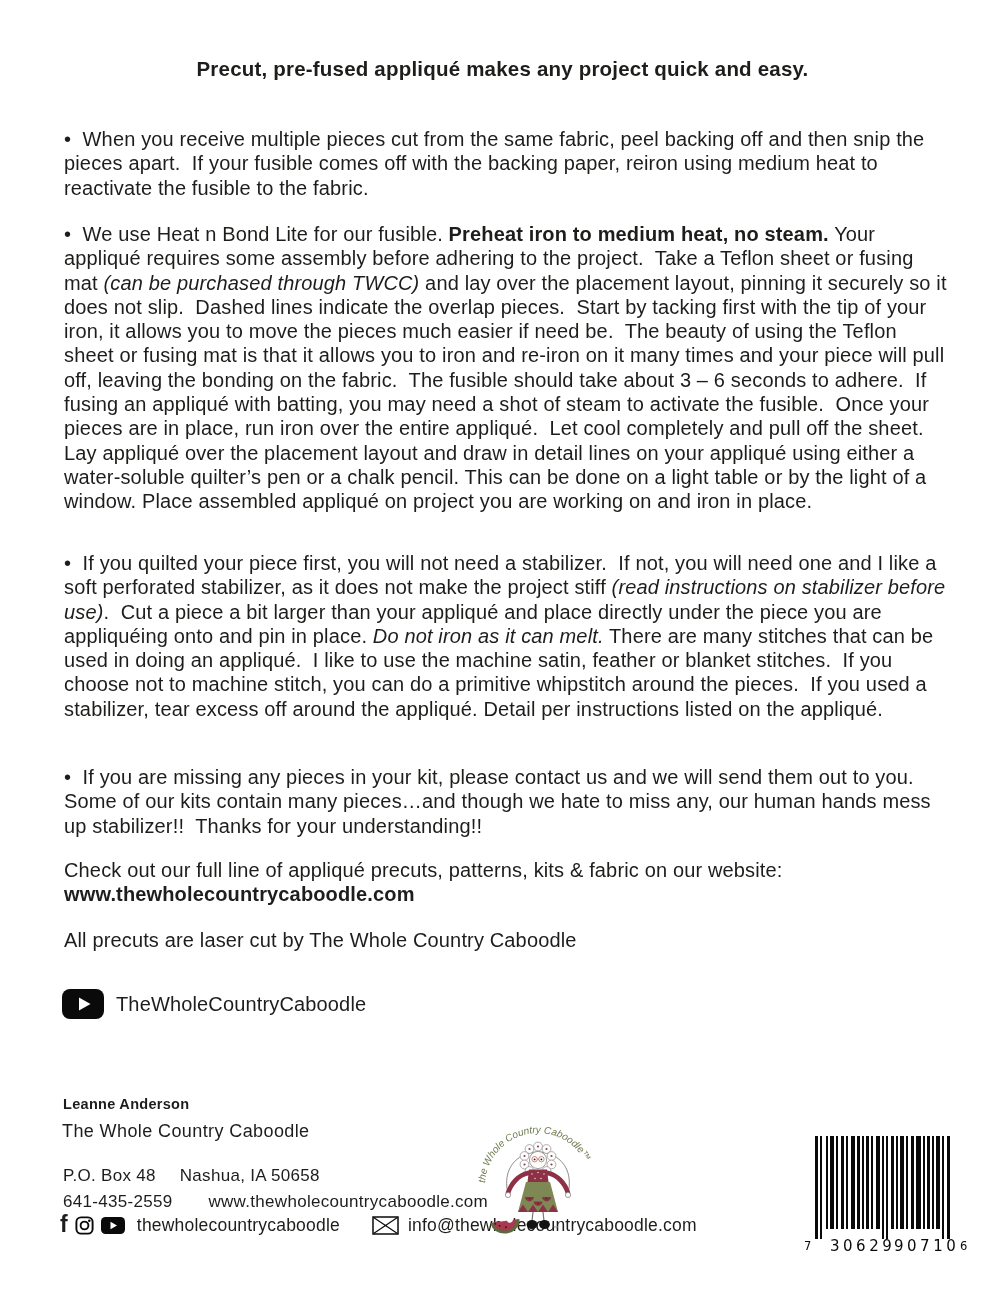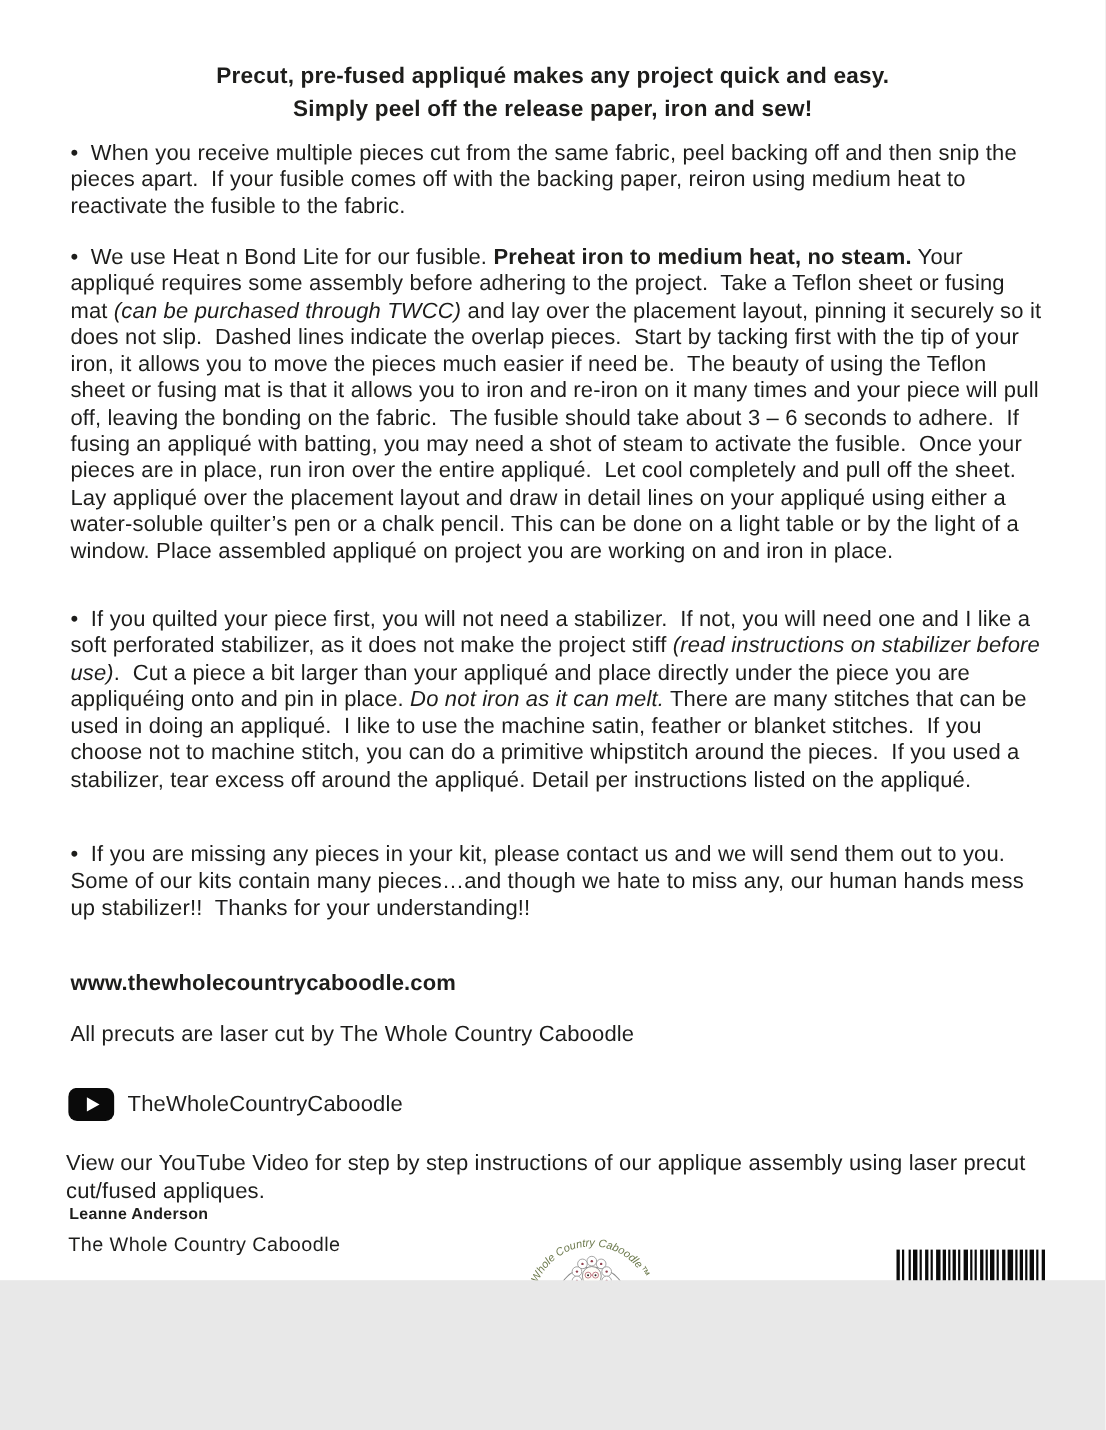--- a/index.html
+++ b/index.html
@@ -1,16 +1,16 @@
 <!DOCTYPE html>
 <html><head>
 <meta charset="utf-8">
 <style>
   html,body{margin:0;padding:0;background:#e8e8e8;}
-  .page{position:relative;width:1005px;height:1164px;background:#ffffff;margin:0 auto;
+  .page{position:relative;width:1005px;height:1300px;background:#ffffff;margin:0 auto;
         color:#1d1d1b;font-family:"Liberation Sans",sans-serif;overflow:hidden;}
   .hdr{position:absolute;top:54px;left:0;width:100%;text-align:center;
        font-weight:bold;font-size:20.5px;line-height:30px;letter-spacing:.2px;}
   .copy{position:absolute;left:60px;top:0;width:888px;font-size:20px;line-height:24.3px;
         letter-spacing:.15px;}
   .para{position:absolute;left:4px;right:0;margin:0;white-space:pre-wrap;}
   .yt-row{position:absolute;left:62px;top:989px;display:flex;align-items:center;gap:12px;
           font-size:20px;letter-spacing:.15px;}
   .yt-note{position:absolute;left:60px;top:1046px;width:888px;font-size:20px;
            line-height:24.5px;letter-spacing:.15px;}
@@ -28,46 +28,47 @@
   .logo-wrap{position:absolute;left:477px;top:1102px;}
   .barcode{position:absolute;left:802px;top:1134px;}
 </style>
 </head>
 <body>
 
 <div class="page">
 
   <div class="hdr">
     <div>Precut, pre-fused appliqué makes any project quick and easy.</div>
-    <div>Simply peel off the release paper, iron and sew!</div>
   </div>
 
   <div class="copy">
       <p class="para" style="top: 127px;"><span>•  </span><span>When you receive multiple pieces cut from the same fabric, peel backing off and then snip the pieces apart.  If your fusible comes off with the backing paper, reiron using medium heat to reactivate the fusible to the fabric.</span></p>
       <p class="para" style="top: 222px;"><span>•  </span><span>We use Heat n Bond Lite for our fusible. </span><span style="font-weight: bold;">Preheat iron to medium heat, no steam.</span><span> Your appliqué requires some assembly before adhering to the project.  Take a Teflon sheet or fusing mat </span><span style="font-style: italic;">(can be purchased through TWCC)</span><span> and lay over the placement layout, pinning it securely so it does not slip.  Dashed lines indicate the overlap pieces.  Start by tacking first with the tip of your iron, it allows you to move the pieces much easier if need be.  The beauty of using the Teflon sheet or fusing mat is that it allows you to iron and re-iron on it many times and your piece will pull off, leaving the bonding on the fabric.  The fusible should take about 3 – 6 seconds to adhere.  If fusing an appliqué with batting, you may need a shot of steam to activate the fusible.  Once your pieces are in place, run iron over the entire appliqué.  Let cool completely and pull off the sheet.  Lay appliqué over the placement layout and draw in detail lines on your appliqué using either a water-soluble quilter’s pen or a chalk pencil. This can be done on a light table or by the light of a window. Place assembled appliqué on project you are working on and iron in place.</span></p>
       <p class="para" style="top: 551px;"><span>•  </span><span>If you quilted your piece first, you will not need a stabilizer.  If not, you will need one and I like a soft perforated stabilizer, as it does not make the project stiff </span><span style="font-style: italic;">(read instructions on stabilizer before use)</span><span>.  Cut a piece a bit larger than your appliqué and place directly under the piece you are appliquéing onto and pin in place. </span><span style="font-style: italic;">Do not iron as it can melt.</span><span> There are many stitches that can be used in doing an appliqué.  I like to use the machine satin, feather or blanket stitches.  If you choose not to machine stitch, you can do a primitive whipstitch around the pieces.  If you used a stabilizer, tear excess off around the appliqué. Detail per instructions listed on the appliqué.</span></p>
       <p class="para" style="top: 765px;"><span>•  </span><span>If you are missing any pieces in your kit, please contact us and we will send them out to you.  Some of our kits contain many pieces…and though we hate to miss any, our human hands mess up stabilizer!!  Thanks for your understanding!!</span></p>
-      <p class="para" style="top: 858px;"><br><span style="font-weight: bold;">www.thewholecountrycaboodle.com</span></p>
+      <p class="para" style="top: 858px;"><span>Check out our full line of appliqué precuts, patterns, kits &amp; fabric on our website:</span><br><span style="font-weight: bold;">www.thewholecountrycaboodle.com</span></p>
       <p class="para" style="top: 928px;"><span>All precuts are laser cut by The Whole Country Caboodle</span></p>
     </div>
 
   <div class="yt-row">
     <svg width="42" height="30" viewBox="0 0 42 30">
       <rect x="0" y="0" width="42" height="30" rx="8" fill="#0a0a0a"></rect>
       <polygon points="17,8.5 17,21.5 28.5,15" fill="#ffffff"></polygon>
     </svg>
     <span>TheWholeCountryCaboodle</span>
   </div>
 
-  <div class="yt-note">View our YouTube Video for step by step instructions of our applique assembly using laser precut cut/fused appliques.</div>
 
   <div class="f-company">The Whole Country Caboodle</div>
   <div class="f-owner">Leanne Anderson</div>
   <div class="f-line1">
     <span>P.O. Box 48</span><span class="sp2">Nashua, IA 50658</span>
+  </div>
+  <div class="f-line2">
+    <span>641-435-2559</span><span class="sp2">www.thewholecountrycaboodle.com</span>
   </div>
 
   <div class="social">
     <span class="fb">f</span>
     <svg width="19" height="19" viewBox="0 0 19 19">
       <rect x="1.4" y="1.4" width="16.2" height="16.2" rx="4.6" fill="none" stroke="#0a0a0a" stroke-width="1.9"></rect>
       <circle cx="9.5" cy="9.5" r="3.9" fill="none" stroke="#0a0a0a" stroke-width="1.9"></circle>
       <circle cx="14.3" cy="4.7" r="1.3" fill="#0a0a0a"></circle>
     </svg>
     <span class="gap-s"></span>

